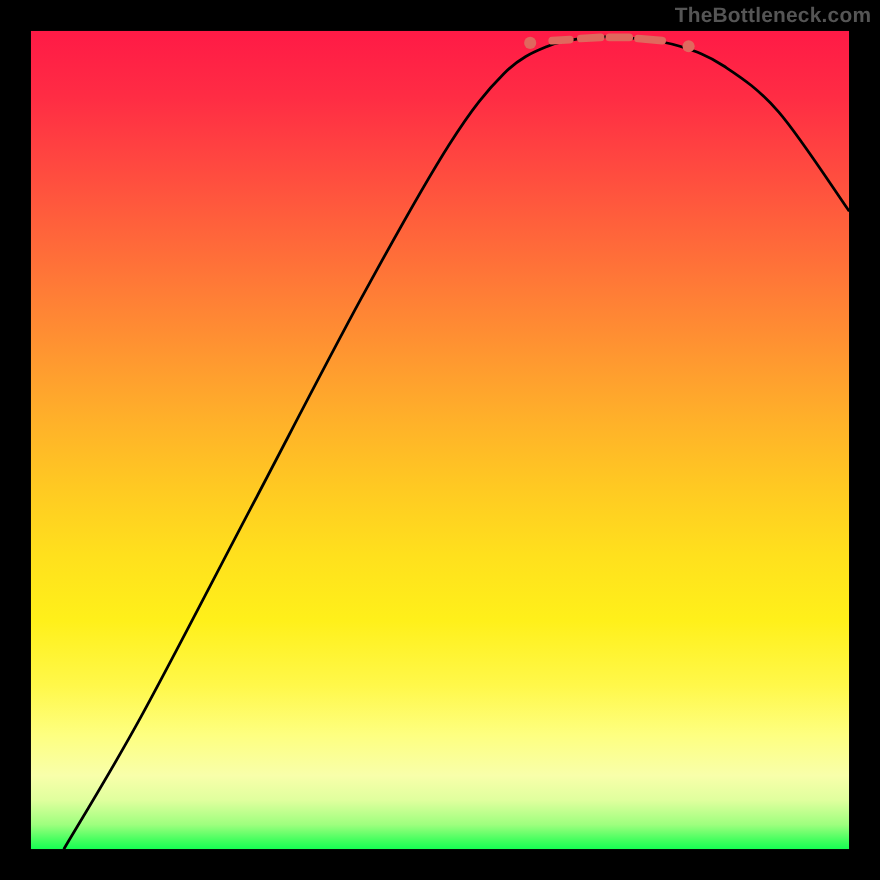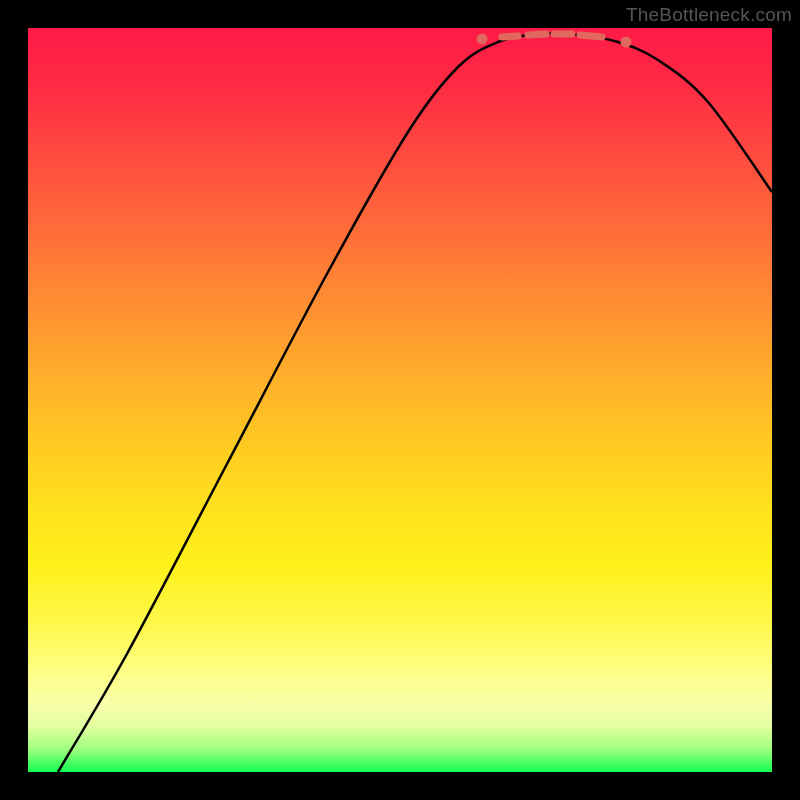--- a/index.html
+++ b/index.html
@@ -10,21 +10,21 @@
     height: 800px;
     position: relative;
     font-family: Arial, sans-serif;
   }
   .watermark {
     position: absolute;
     top: 4px;
     right: 8px;
     color: #555;
     font-size: 19px;
-    font-weight: 400;
+    font-weight: 700;
     letter-spacing: 0.2px;
     z-index: 10;
   }
   .outer {
     position: absolute;
     top: 0;
     left: 0;
     width: 800px;
     height: 800px;
     background: #000;

